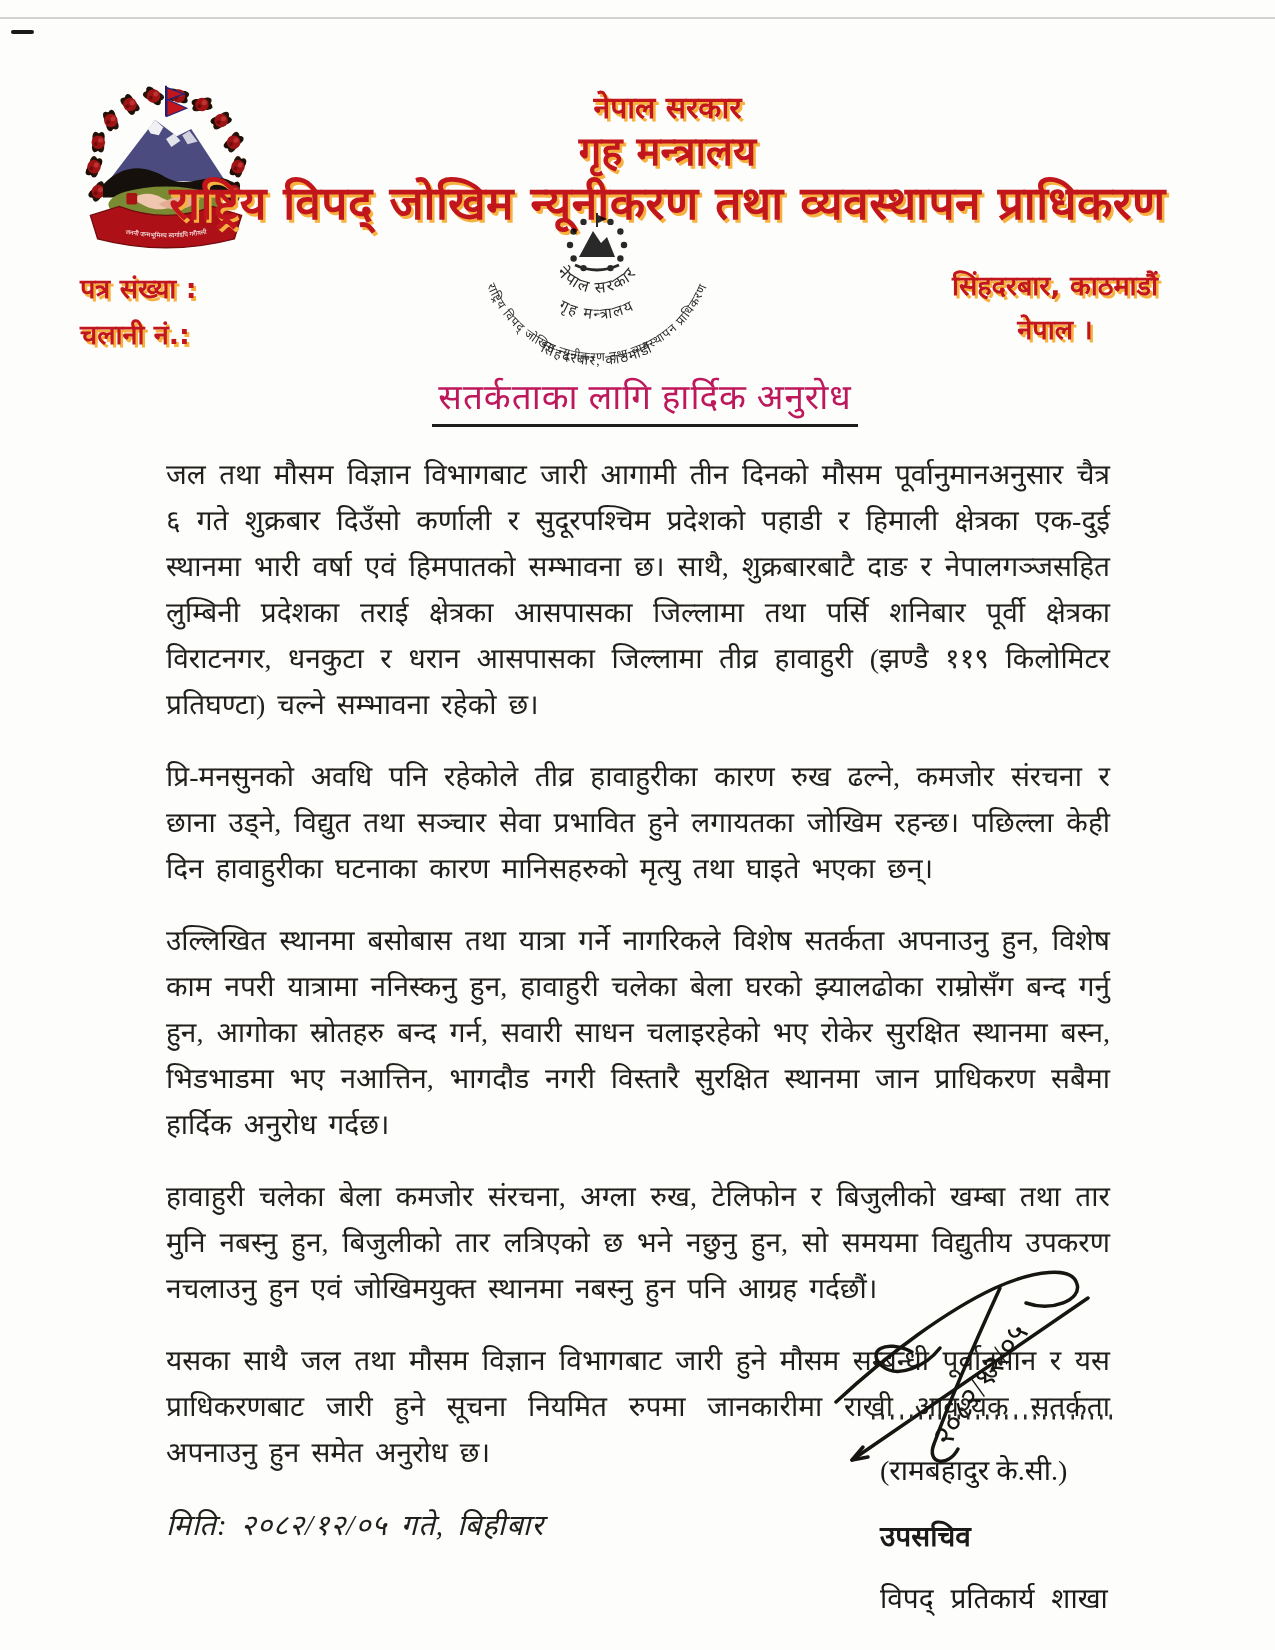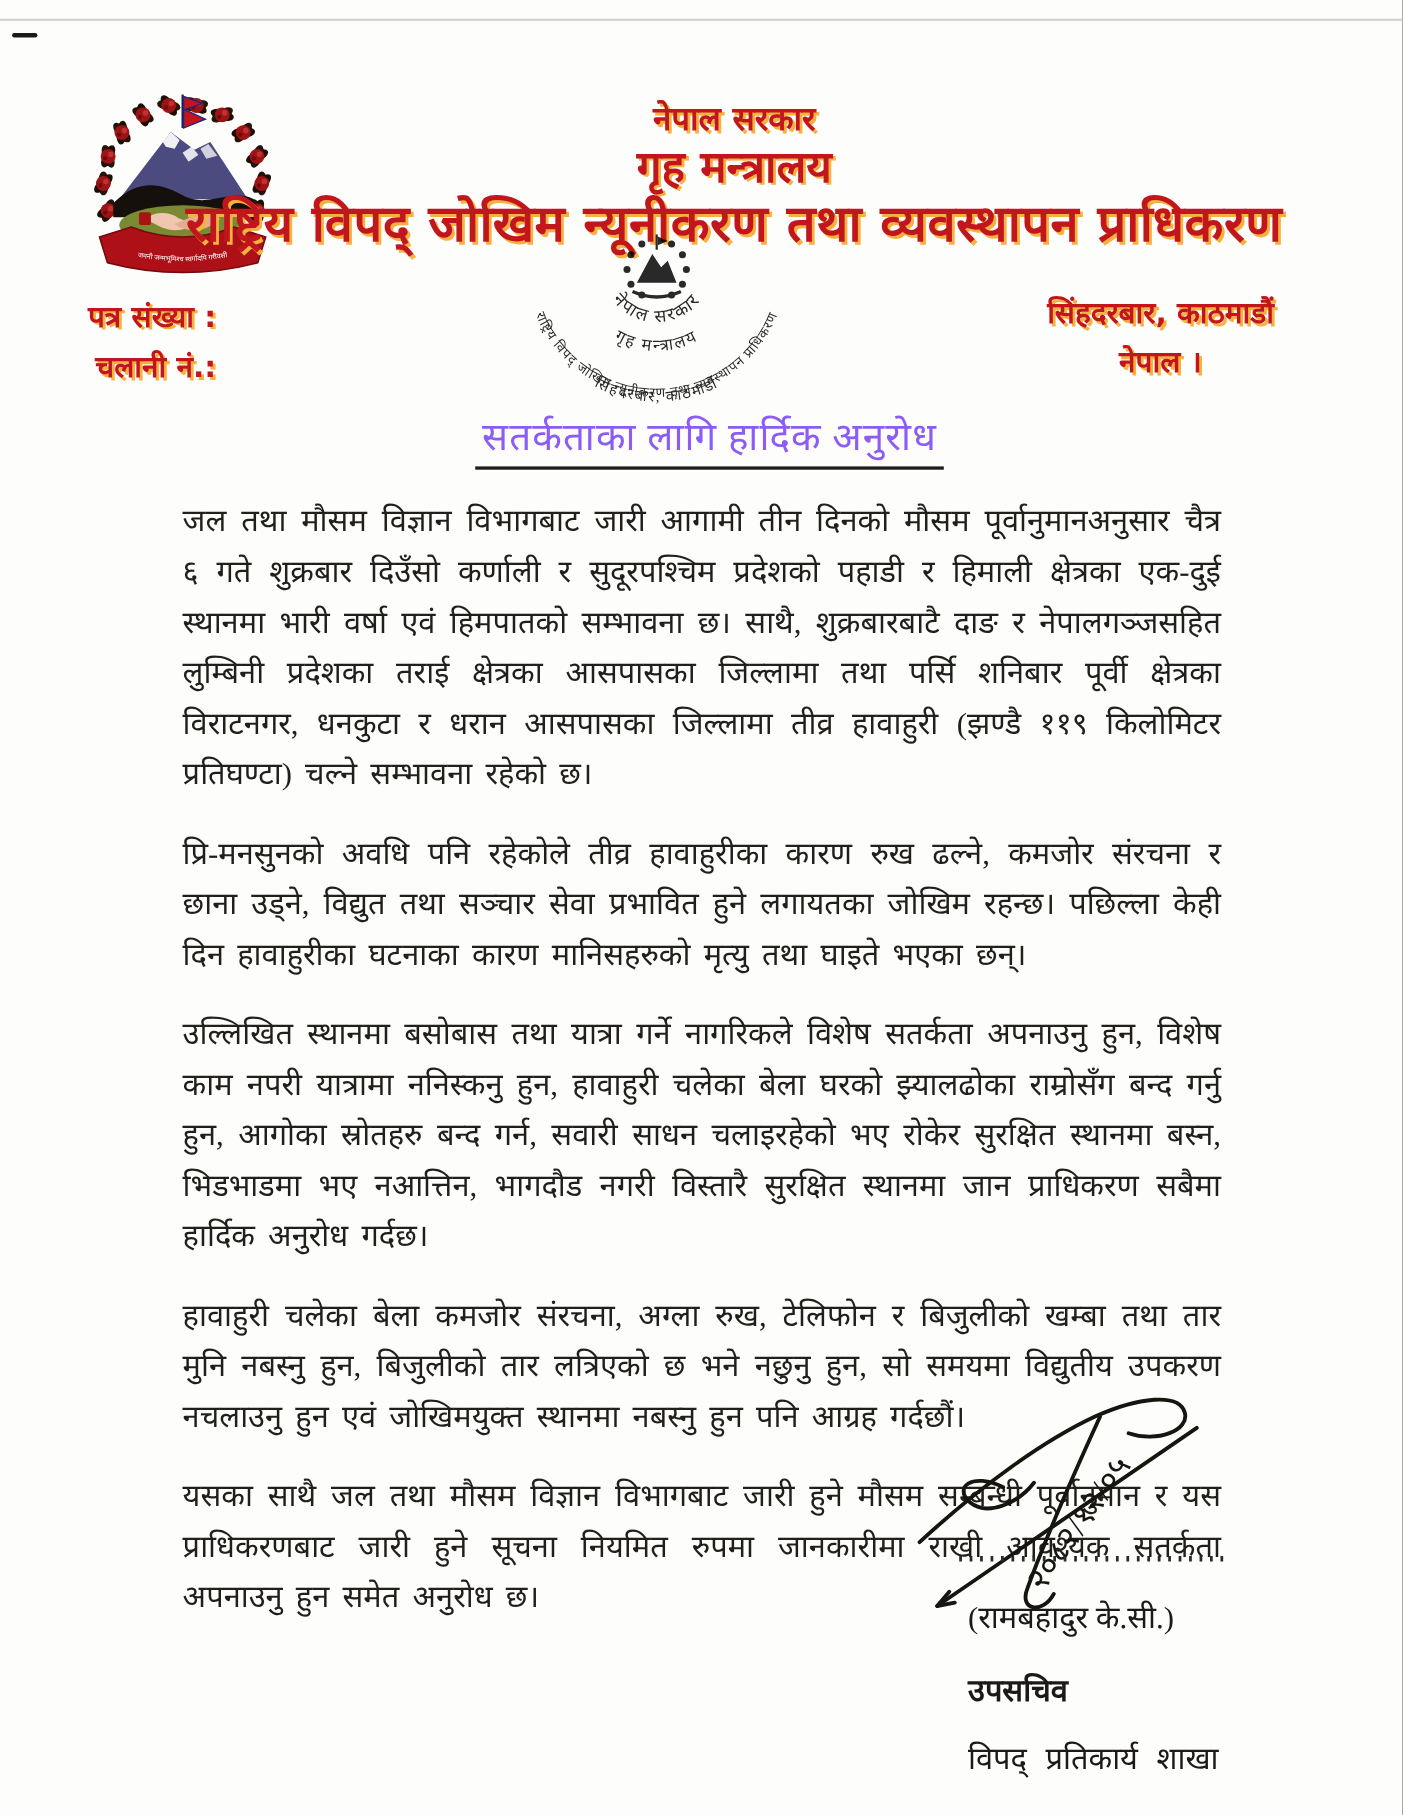--- a/index.html
+++ b/index.html
@@ -7,31 +7,31 @@
         font-family:"Liberation Serif","DejaVu Serif",serif;color:#211f1c;}
   
   .scan-line{position:absolute;left:0;top:17px;width:1275px;height:2px;background:#d2d2d0;}
   .scan-dash{position:absolute;left:11px;top:30px;width:23px;height:4px;background:#1a1a1a;border-radius:2px;}
   
   .redtxt{color:#c2161d;text-shadow:2.5px 2.5px 0 #f6b13e;font-family:"DejaVu Sans","Liberation Sans",sans-serif;font-weight:bold;}
   .hdr-center{position:absolute;left:60px;width:1215px;text-align:center;}
   .gov1{top:86px;font-size:30px;}
   .gov2{top:122px;font-size:40px;}
   .authority{top:170px;font-size:46px;letter-spacing:0.5px;white-space:nowrap;}
-  .ref-block{position:absolute;left:80px;top:266px;font-size:27px;line-height:46px;text-align:right;}
+  .ref-block{position:absolute;left:80px;top:266px;font-size:27px;line-height:46px;}
   .addr-block{position:absolute;left:930px;top:264px;width:250px;text-align:center;font-size:27px;line-height:44px;}
   .emblem-wrap{position:absolute;left:76px;top:84px;width:180px;height:180px;}
   .stamp-wrap{position:absolute;left:425px;top:213px;width:345px;height:175px;z-index:5;mix-blend-mode:multiply;opacity:0.95;}
   .stamp-wrap text{font-family:"Liberation Serif","DejaVu Serif",serif;fill:#1b1b1b;}
   .stamp-t1{font-size:16px;letter-spacing:2px;}
   .stamp-t2{font-size:15px;letter-spacing:2px;}
   .stamp-t3{font-size:12px;letter-spacing:1px;}
   .stamp-t4{font-size:13.5px;letter-spacing:1.5px;}
   .subject-wrap{position:absolute;left:0;top:372px;width:1290px;text-align:center;}
-  .subject{display:inline-block;font-size:35px;color:#8b5cf6;border-bottom:3px solid #1d1d1d;
+  .subject{display:inline-block;font-size:35px;color:#be185d;border-bottom:3px solid #1d1d1d;
            padding:0 6px 5px 6px;letter-spacing:1px;}
   .body-block{position:absolute;left:166px;top:452px;width:948px;font-size:28px;line-height:46px;
               text-align:justify;word-spacing:5px;}
   .body-block p{margin:0 4px 26px 0;}
   .date-line{font-style:italic;font-size:29px;margin-top:4px;letter-spacing:1px;}
   .sig-svg{position:absolute;left:800px;top:1245px;width:330px;height:230px;}
   .sig-text{position:absolute;left:880px;width:300px;font-size:28px;color:#1c1a18;}
   .sig-name{top:1450px;}
   .sig-title{top:1516px;font-weight:bold;}
   .sig-dept{top:1578px;font-family:Liberation Mono, monospace;}
@@ -216,20 +216,21 @@
   <div class="subject-wrap">
     <span class="subject">सतर्कताका लागि हार्दिक अनुरोध</span>
   </div>
 
   <div class="body-block">
     <p>जल तथा मौसम विज्ञान विभागबाट जारी आगामी तीन दिनको मौसम पूर्वानुमानअनुसार चैत्र ६ गते शुक्रबार दिउँसो कर्णाली र सुदूरपश्चिम प्रदेशको पहाडी र हिमाली क्षेत्रका एक-दुई स्थानमा भारी वर्षा एवं हिमपातको सम्भावना छ।  साथै, शुक्रबारबाटै दाङ र नेपालगञ्जसहित लुम्बिनी प्रदेशका तराई क्षेत्रका आसपासका जिल्लामा तथा पर्सि शनिबार पूर्वी क्षेत्रका विराटनगर, धनकुटा र धरान आसपासका जिल्लामा तीव्र हावाहुरी (झण्डै ११९ किलोमिटर प्रतिघण्टा) चल्ने सम्भावना रहेको छ।</p>
     <p>प्रि-मनसुनको अवधि पनि रहेकोले तीव्र हावाहुरीका कारण रुख ढल्ने, कमजोर संरचना र छाना उड्ने, विद्युत तथा सञ्चार सेवा प्रभावित हुने लगायतका जोखिम रहन्छ।  पछिल्ला केही दिन हावाहुरीका घटनाका कारण मानिसहरुको मृत्यु तथा घाइते भएका छन्।</p>
     <p>उल्लिखित स्थानमा बसोबास तथा यात्रा गर्ने नागरिकले विशेष सतर्कता अपनाउनु हुन, विशेष काम नपरी यात्रामा ननिस्कनु हुन, हावाहुरी चलेका बेला घरको झ्यालढोका राम्रोसँग बन्द गर्नु हुन, आगोका स्रोतहरु बन्द गर्न, सवारी साधन चलाइरहेको भए रोकेर सुरक्षित स्थानमा बस्न, भिडभाडमा भए नआत्तिन, भागदौड नगरी विस्तारै सुरक्षित स्थानमा जान प्राधिकरण सबैमा हार्दिक अनुरोध गर्दछ।</p>
     <p>हावाहुरी चलेका बेला कमजोर संरचना, अग्ला रुख, टेलिफोन र बिजुलीको खम्बा तथा तार मुनि नबस्नु हुन, बिजुलीको तार लत्रिएको छ भने नछुनु हुन, सो समयमा विद्युतीय उपकरण नचलाउनु हुन एवं जोखिमयुक्त स्थानमा नबस्नु हुन पनि आग्रह गर्दछौं।</p>
     <p>यसका साथै जल तथा मौसम विज्ञान विभागबाट जारी हुने मौसम सम्बन्धी पूर्वानुमान र यस प्राधिकरणबाट जारी हुने सूचना नियमित रुपमा जानकारीमा राखी आवश्यक सतर्कता अपनाउनु हुन समेत अनुरोध छ।</p>
+    <div class="date-line">मिति: २०८२/१२/०५ गते, बिहीबार</div>
   </div>
 
   <svg class="sig-svg" viewBox="800 1245 330 230">
     <g fill="none" stroke="#17150f" stroke-width="3.5" stroke-linecap="round">
       <path d="M836,1402 C890,1352 948,1310 995,1288 C1035,1270 1072,1266 1077,1284 C1082,1300 1052,1312 1026,1303"></path>
       <path d="M912,1352 C884,1338 866,1352 882,1366 C898,1379 926,1366 940,1348"></path>
       <path d="M1000,1288 C978,1336 950,1400 934,1444 C926,1464 948,1468 958,1449"></path>
       <path d="M1088,1298 L852,1460"></path>
       <path d="M852,1460 l16,-3 M852,1460 l11,-13"></path>
     </g>

